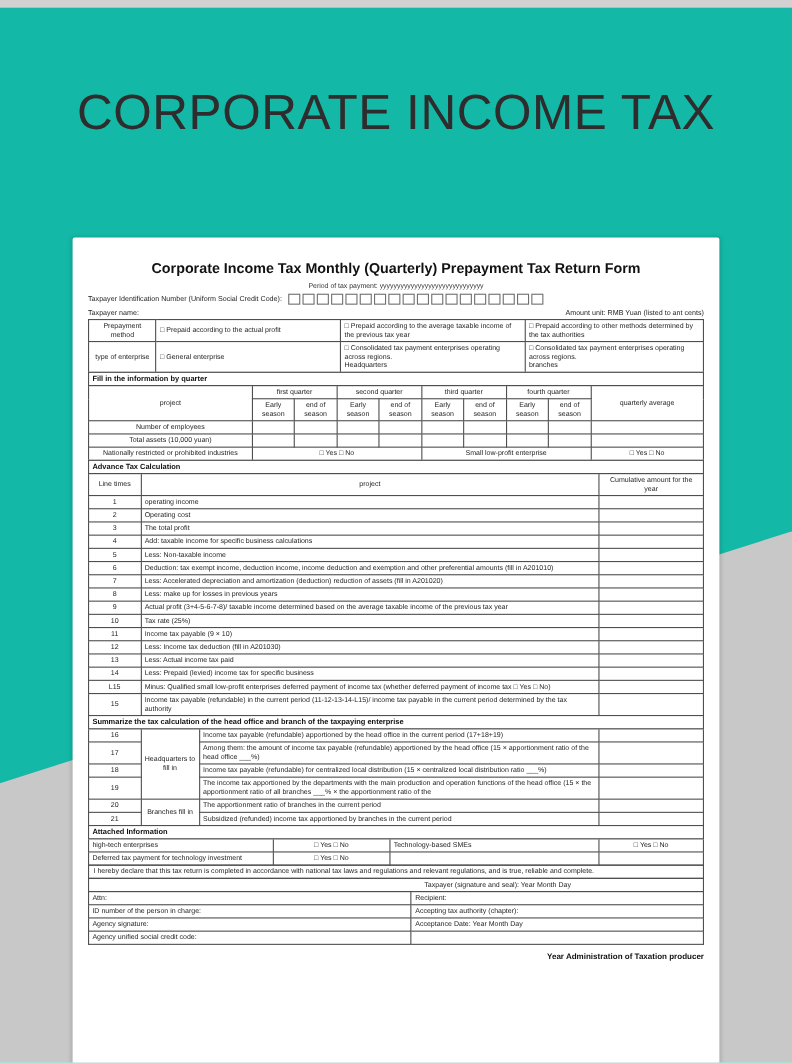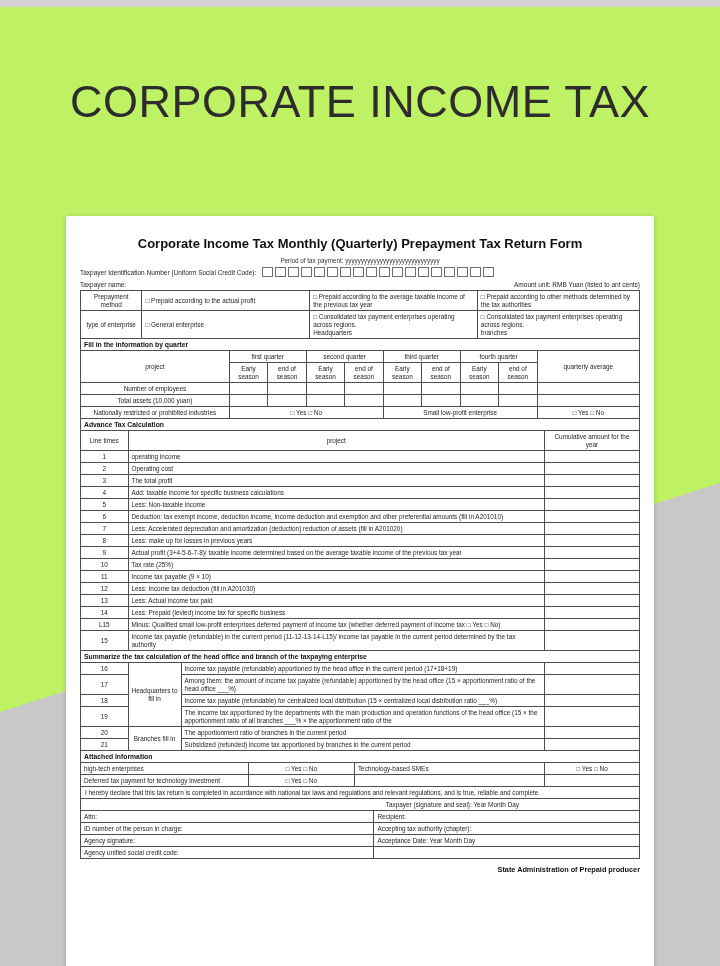--- a/index.html
+++ b/index.html
@@ -1,19 +1,19 @@
 <!DOCTYPE html>
 <html><head>
 <meta charset="utf-8">
 <style>
   * { margin:0; padding:0; box-sizing:border-box; }
   html,body { width:720px; height:966px; }
   body { font-family:"Liberation Sans", sans-serif; background:#e5e3e4; position:relative; overflow:hidden; }
 
-  .canvas { position:absolute; inset:0; background:#bef264; }
+  .canvas { position:absolute; inset:0; background:#14b8a6; }
   .bg-dark { position:absolute; inset:0; background:#c9c8c8;
              clip-path:polygon(0 73.7%, 100% 50%, 100% 100%, 0 100%); }
   .top-strip { position:absolute; top:0; left:0; right:0; height:7px; background:#d3d1d2; }
 
   .hero { position:absolute; top:72px; left:0; right:0; text-align:center;
           font-weight:300; font-size:45px; line-height:60px; color:#2e2c2d; letter-spacing:0.5px; }
 
   .page { position:absolute; left:66px; top:216px; width:588px; height:858px;
           background:#ffffff; border-radius:2px; padding:12px 14px 10px 14px;
           box-shadow:0 1px 5px rgba(0,0,0,0.22); overflow:hidden; color:#1f1f1f; }
@@ -375,16 +375,16 @@
         <td>Agency signature:</td>
         <td>Acceptance Date: Year Month Day</td>
       </tr>
       <tr>
         <td>Agency unified social credit code:</td>
         <td></td>
       </tr>
     </tbody>
       </table>
 
-    <div class="footer">State Administration of Prepaid producer</div>
+    <div class="footer">Year Administration of Taxation producer</div>
 
   </div>
 </div>
 
 </body></html>

